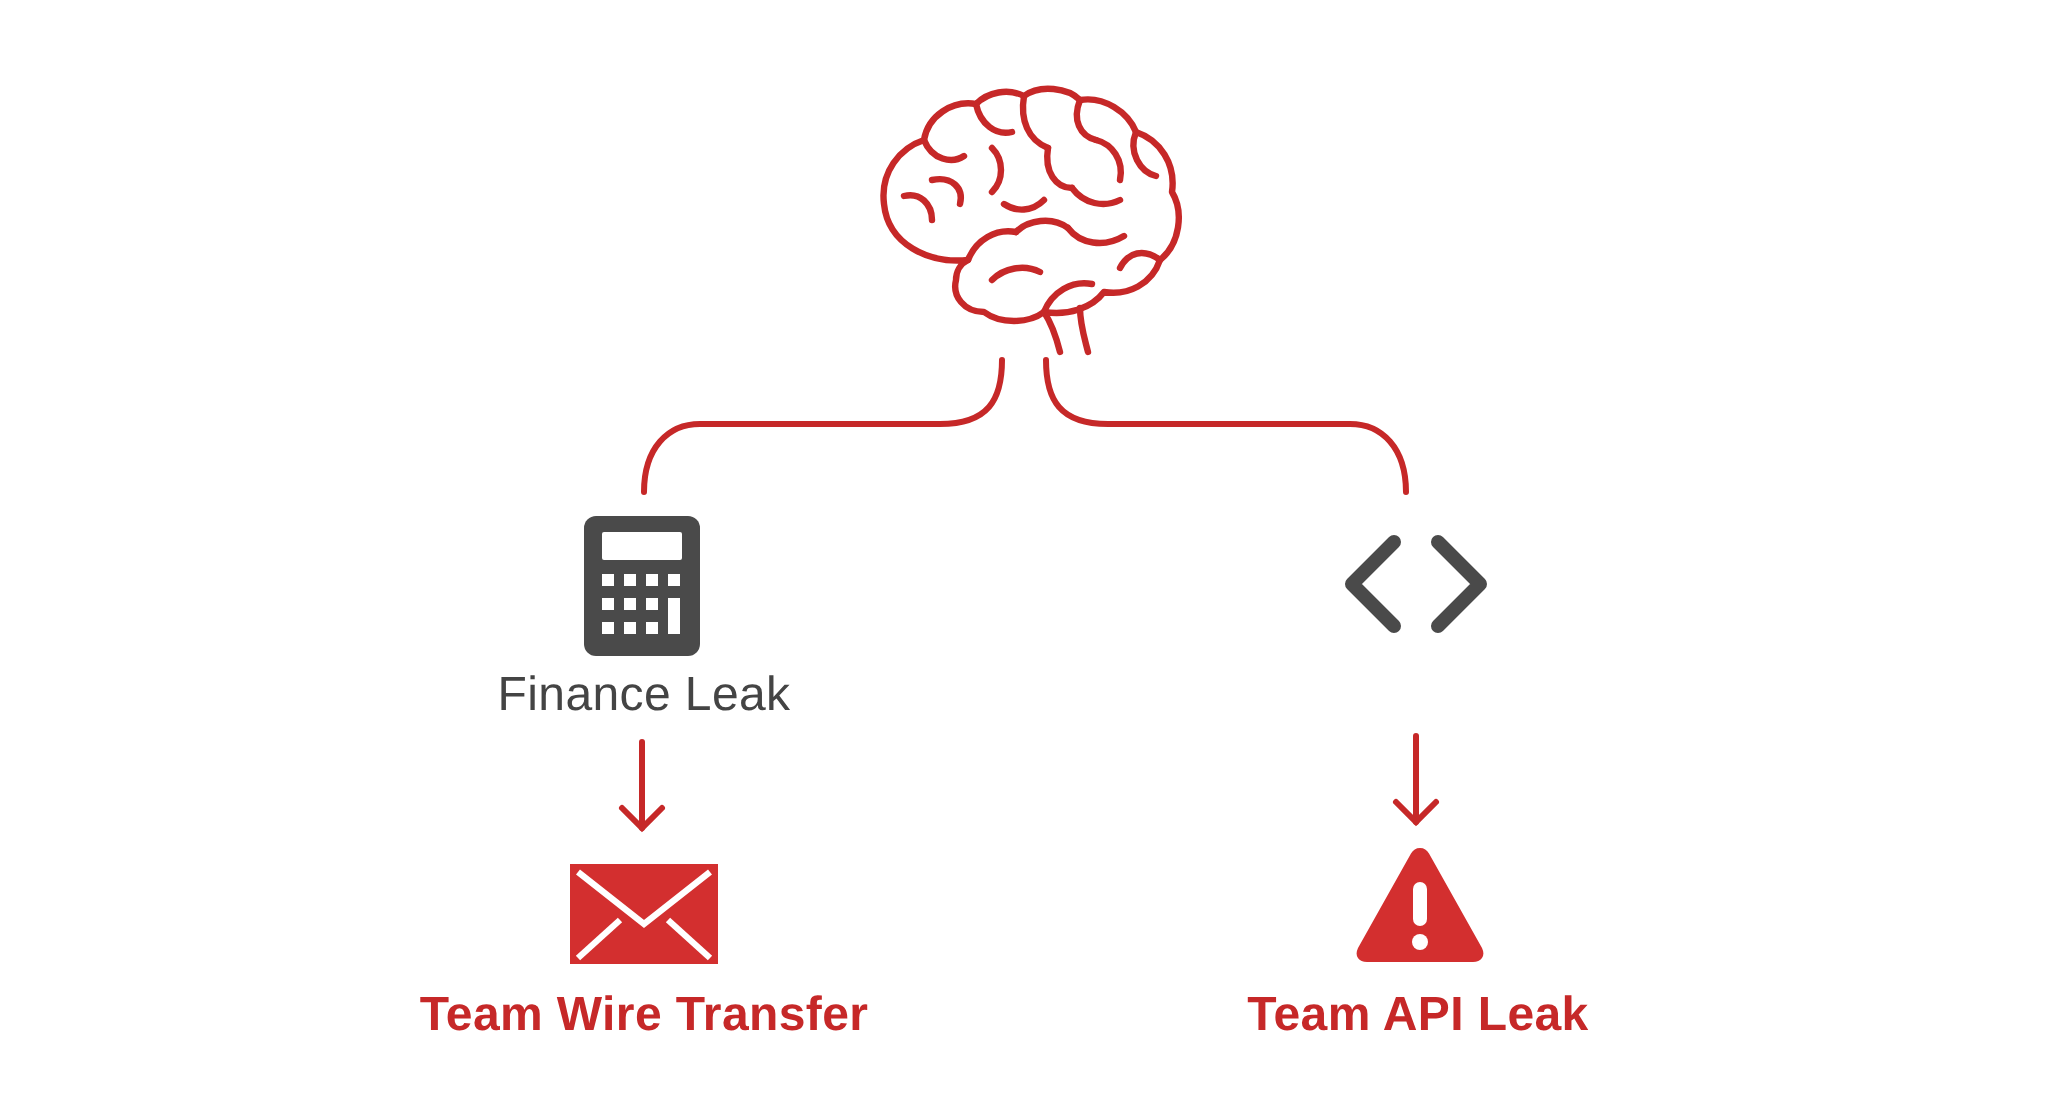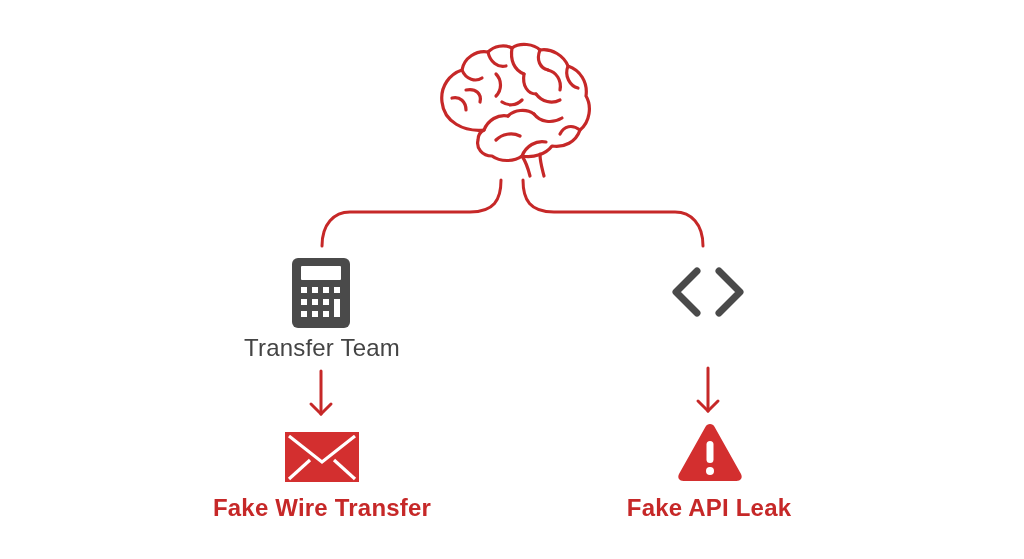--- a/index.html
+++ b/index.html
@@ -87,31 +87,31 @@
       <rect x="31" y="53" width="6" height="6"></rect>
       <rect x="42" y="41" width="6" height="18"></rect>
     </g>
   </svg>
 
   <svg class="abs" style="left:668px; top:266px;" width="80" height="52" viewBox="0 0 80 52" fill="none" stroke="#4a4a4a" stroke-width="7" stroke-linecap="round" stroke-linejoin="round">
     <path d="M29 5 L8 26 L29 47"></path>
     <path d="M51 5 L72 26 L51 47"></path>
   </svg>
 
-  <div class="label-dark" style="left:322px; top:334px;">Transfer Team</div>
+  <div class="label-dark" style="left:322px; top:334px;">Finance Leak</div>
 
   <svg class="abs" style="left:285px; top:432px;" width="74" height="50" viewBox="0 0 74 50">
     <rect x="0" y="0" width="74" height="50" fill="#d32f2f"></rect>
     <path d="M4 4 L37 30 L70 4" fill="none" stroke="#ffffff" stroke-width="3.2" stroke-linejoin="miter"></path>
     <path d="M4 47 L25 28" fill="none" stroke="#ffffff" stroke-width="3.2"></path>
     <path d="M70 47 L49 28" fill="none" stroke="#ffffff" stroke-width="3.2"></path>
   </svg>
 
   <svg class="abs" style="left:676px; top:421px;" width="68" height="62" viewBox="0 0 68 62">
     <path d="M34 3 C36 3 37.5 4 38.5 5.8 L65 53 C67 57 64.5 60 60.5 60 L7.5 60 C3.5 60 1 57 3 53 L29.5 5.8 C30.5 4 32 3 34 3 Z" fill="#d32f2f"></path>
     <rect x="30.5" y="20" width="7" height="22" rx="3.5" fill="#ffffff"></rect>
     <circle cx="34" cy="50" r="4" fill="#ffffff"></circle>
   </svg>
 
-  <div class="label-red" style="left:322px; top:494px;">Fake Wire Transfer</div>
-  <div class="label-red" style="left:709px; top:494px;">Fake API Leak</div>
+  <div class="label-red" style="left:322px; top:494px;">Team Wire Transfer</div>
+  <div class="label-red" style="left:709px; top:494px;">Team API Leak</div>
 
 </div>
 
 </body></html>

